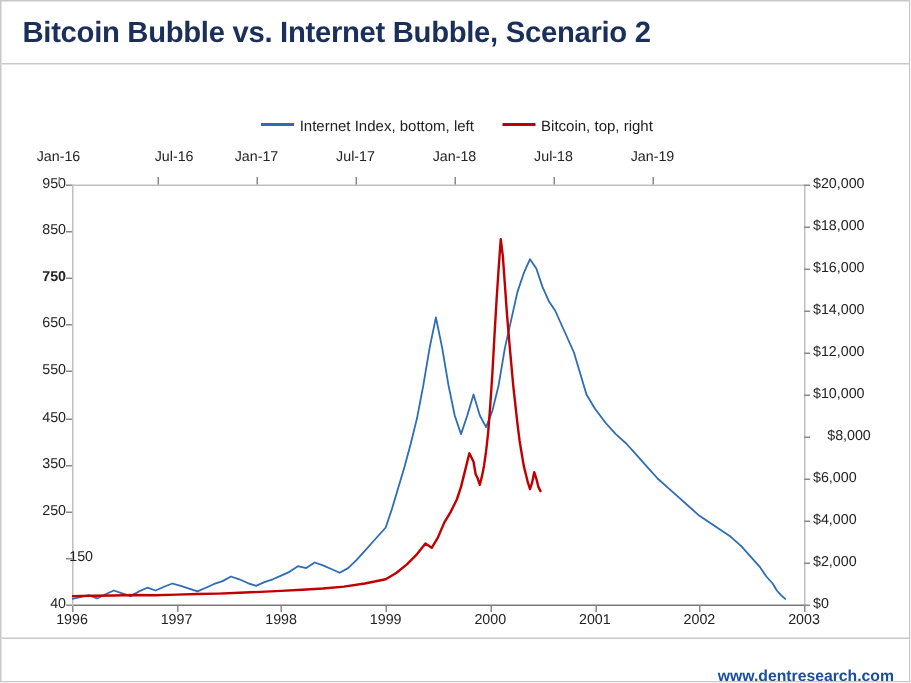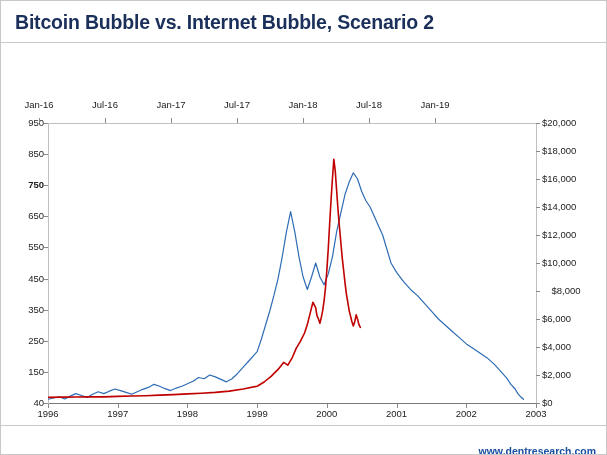--- a/index.html
+++ b/index.html
@@ -158,20 +158,28 @@
   }
 </style>
 </head>
 <body>
 
 <div id="page">
 
   <div id="title">Bitcoin Bubble vs. Internet Bubble, Scenario 2</div>
   <div id="title-rule"></div>
 
+  <div id="legend">
+    <span class="entry">
+      <span class="swatch" style="background:#2E6CB5"></span><span>Internet Index, bottom, left</span>
+    </span>
+    <span class="entry">
+      <span class="swatch" style="background:#C00000"></span><span>Bitcoin, top, right</span>
+    </span>
+  </div>
 
   <div id="x-top-axis"></div>
   <div id="y-left-axis"></div>
   <div id="y-right-axis"></div>
   <div id="x-bottom-axis"></div>
 
   <div id="plot-border-top"></div>
   <div id="plot-border-bottom"></div>
   <div id="plot-border-left"></div>
   <div id="plot-border-right"></div>
@@ -195,21 +203,21 @@
     <div class="axis-label y-left-label" style="left: 3px; top: 209.333px;">650</div>
     <div class="tick-mark" style="left: 43px; top: 215.333px; width: 4px; height: 1px;"></div>
     <div class="axis-label y-left-label" style="left: 3px; top: 240.444px;">550</div>
     <div class="tick-mark" style="left: 43px; top: 246.444px; width: 4px; height: 1px;"></div>
     <div class="axis-label y-left-label" style="left: 3px; top: 271.556px;">450</div>
     <div class="tick-mark" style="left: 43px; top: 277.556px; width: 4px; height: 1px;"></div>
     <div class="axis-label y-left-label" style="left: 3px; top: 302.667px;">350</div>
     <div class="tick-mark" style="left: 43px; top: 308.667px; width: 4px; height: 1px;"></div>
     <div class="axis-label y-left-label" style="left: 3px; top: 333.778px;">250</div>
     <div class="tick-mark" style="left: 43px; top: 339.778px; width: 4px; height: 1px;"></div>
-    <div class="axis-label y-left-label" style="left: 3px; top: 364.889px;">150</div>
+    <div class="axis-label y-left-label" style="left: 21px; top: 364.889px;">150</div>
     <div class="tick-mark" style="left: 43px; top: 370.889px; width: 4px; height: 1px;"></div>
     <div class="axis-label y-left-label" style="left: 3px; top: 396px;">40</div>
     <div class="tick-mark" style="left: 43px; top: 402px; width: 4px; height: 1px;"></div>
     <div class="axis-label y-right-label" style="left: 541px; top: 116px;">$20,000</div>
     <div class="tick-mark" style="left: 535px; top: 122px; width: 4px; height: 1px;"></div>
     <div class="axis-label y-right-label" style="left: 541px; top: 144px;">$18,000</div>
     <div class="tick-mark" style="left: 535px; top: 150px; width: 4px; height: 1px;"></div>
     <div class="axis-label y-right-label" style="left: 541px; top: 172px;">$16,000</div>
     <div class="tick-mark" style="left: 535px; top: 178px; width: 4px; height: 1px;"></div>
     <div class="axis-label y-right-label" style="left: 541px; top: 200px;">$14,000</div>
@@ -239,21 +247,21 @@
     <div class="axis-label x-bottom-label" style="left: 301.857px; top: 407px;">2000</div>
     <div class="tick-mark" style="left: 325.857px; top: 403px; width: 1px; height: 4px;"></div>
     <div class="axis-label x-bottom-label" style="left: 371.571px; top: 407px;">2001</div>
     <div class="tick-mark" style="left: 395.571px; top: 403px; width: 1px; height: 4px;"></div>
     <div class="axis-label x-bottom-label" style="left: 441.286px; top: 407px;">2002</div>
     <div class="tick-mark" style="left: 465.286px; top: 403px; width: 1px; height: 4px;"></div>
     <div class="axis-label x-bottom-label" style="left: 511px; top: 407px;">2003</div>
     <div class="tick-mark" style="left: 535px; top: 403px; width: 1px; height: 4px;"></div>
     <div class="axis-label x-top-label" style="left: 14px; top: 98px;">Jan-16</div>
     <div class="tick-mark" style="left: 38px; top: 117px; width: 1px; height: 5px;"></div>
-    <div class="axis-label x-top-label" style="left: 80px; top: 98px;">Jul-16</div>
+    <div class="axis-label x-top-label" style="left: 80px; top: 98px; text-align: right;">Jul-16</div>
     <div class="tick-mark" style="left: 104px; top: 117px; width: 1px; height: 5px;"></div>
     <div class="axis-label x-top-label" style="left: 146px; top: 98px;">Jan-17</div>
     <div class="tick-mark" style="left: 170px; top: 117px; width: 1px; height: 5px;"></div>
     <div class="axis-label x-top-label" style="left: 212px; top: 98px;">Jul-17</div>
     <div class="tick-mark" style="left: 236px; top: 117px; width: 1px; height: 5px;"></div>
     <div class="axis-label x-top-label" style="left: 278px; top: 98px;">Jan-18</div>
     <div class="tick-mark" style="left: 302px; top: 117px; width: 1px; height: 5px;"></div>
     <div class="axis-label x-top-label" style="left: 344px; top: 98px;">Jul-18</div>
     <div class="tick-mark" style="left: 368px; top: 117px; width: 1px; height: 5px;"></div>
     <div class="axis-label x-top-label" style="left: 410px; top: 98px;">Jan-19</div>

